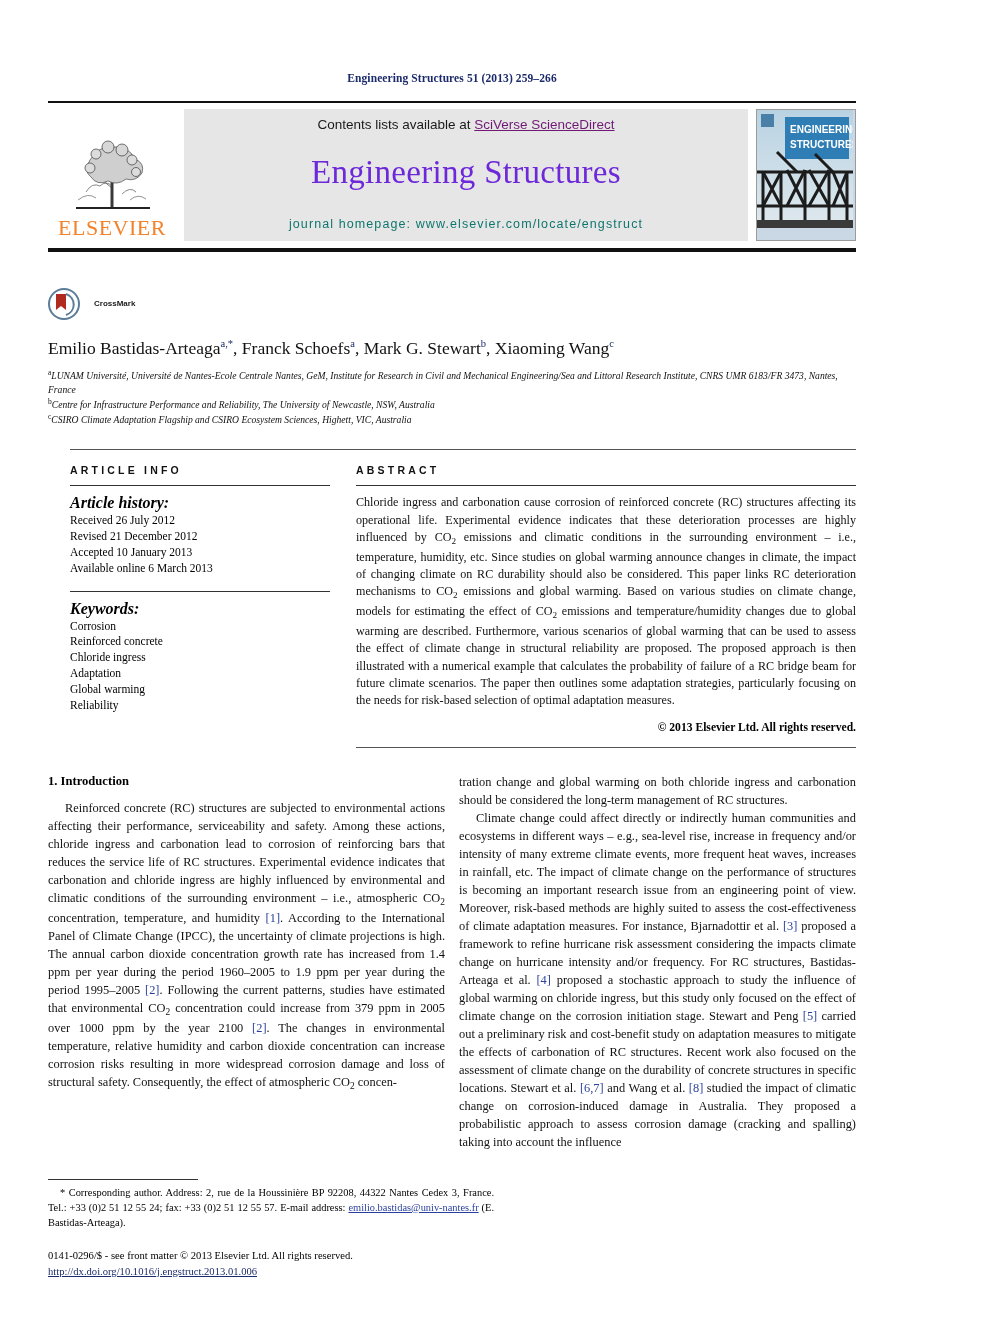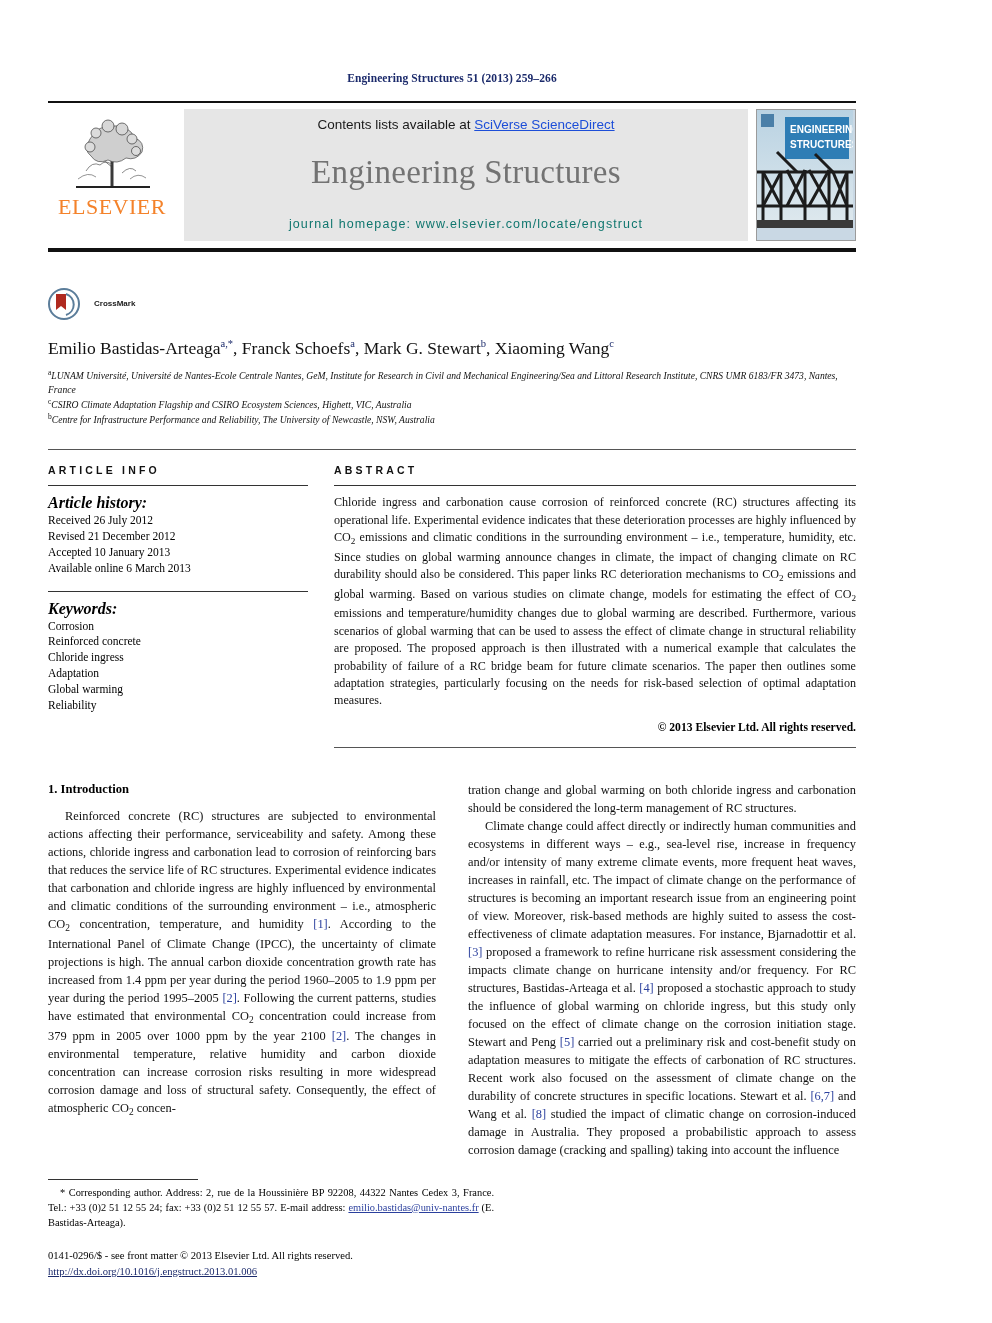--- a/index.html
+++ b/index.html
@@ -42,21 +42,21 @@
     padding: 6px 0 7px 0;
     display: flex;
     align-items: stretch;
   }
   .elsevier-logo {
     width: 128px;
     flex: 0 0 128px;
     display: flex;
     flex-direction: column;
     align-items: center;
-    justify-content: flex-start;
+    justify-content: flex-end;
     padding-bottom: 2px;
   }
   .tree-svg { display:block; }
   .elsevier-word {
     font-family: "Liberation Serif", serif;
     font-size: 22px;
     letter-spacing: .5px;
     color: #F4822A;
     line-height: 1;
     margin-top: 1px;
@@ -69,26 +69,26 @@
     flex-direction: column;
     align-items: center;
     justify-content: center;
     padding: 8px 0 10px 0;
   }
   .banner .contents-line {
     font-family: "Liberation Sans", sans-serif;
     font-size: 13.5px;
     color: #1a1a1a;
   }
-  .banner .contents-line .sd-link { color: #1d4ed8; }
+  .banner .contents-line .sd-link { color: #701a75; }
   .banner .journal-name {
     font-family: "Liberation Serif", serif;
     font-size: 33px;
     margin: 22px 0 26px 0;
-    color: #737373;
+    color: #6d28d9;
     letter-spacing: .3px;
   }
   .banner .homepage {
     font-family: "Liberation Sans", sans-serif;
     font-size: 12.5px;
     letter-spacing: 1.1px;
     color: #0f766e;
   }
   .cover-thumb {
     width: 98px;
@@ -151,20 +151,21 @@
   }
   .affiliations .aff sup { font-style: normal; font-size: 7.5px; vertical-align: super; }
 
   
   .info-abstract {
     margin-top: 22px;
     border-top: 1.3px solid #555;
     padding-top: 14px;
     display: flex;
     gap: 26px;
+    margin-left: 22px;
   }
   .col-info { flex: 0 0 260px; }
   .col-abstract { flex: 1 1 auto; }
 
   .section-label {
     font-family: "Liberation Sans", sans-serif;
     font-size: 10.5px;
     font-weight: bold;
     letter-spacing: 3.2px;
     color: #111;
@@ -197,23 +198,23 @@
     text-align: right;
     font-family: "Liberation Serif", serif;
     font-size: 11.6px;
     font-weight: bold;
     margin-top: 11px;
   }
   .abstract-bottom-rule { border:0; border-top:1.3px solid #555; margin-top: 13px; }
 
   
   .body-cols {
-    margin-top: 26px;
-    display: flex;
-    gap: 32px;
+    margin-top: 18px;
+    display: flex;
+    gap: 14px;
   }
   .body-col { flex: 1 1 0; min-width: 0; }
   h2.sec-head {
     font-family: "Liberation Serif", serif;
     font-size: 12.6px;
     font-weight: bold;
     margin: 0 0 11px 0;
   }
   p.body-p {
     font-family: "Liberation Serif", serif;
@@ -329,22 +330,22 @@
 
   <div class="authors">
     <span><span>Emilio Bastidas-Arteaga</span><sup>a,*</sup></span>,
     <span><span>Franck Schoefs</span><sup>a</sup></span>,
     <span><span>Mark G. Stewart</span><sup>b</sup></span>,
     <span><span>Xiaoming Wang</span><sup>c</sup></span>
   </div>
 
   <div class="affiliations">
     <div class="aff"><sup>a</sup><span>LUNAM Université, Université de Nantes-Ecole Centrale Nantes, GeM, Institute for Research in Civil and Mechanical Engineering/Sea and Littoral Research Institute, CNRS UMR 6183/FR 3473, Nantes, France</span></div>
+    <div class="aff"><sup>b</sup><span>Centre for Infrastructure Performance and Reliability, The University of Newcastle, NSW, Australia</span></div>
     <div class="aff"><sup>c</sup><span>CSIRO Climate Adaptation Flagship and CSIRO Ecosystem Sciences, Highett, VIC, Australia</span></div>
-    <div class="aff"><sup>b</sup><span>Centre for Infrastructure Performance and Reliability, The University of Newcastle, NSW, Australia</span></div>
   </div>
 
   <div class="info-abstract">
 
     <div class="col-info">
       <div class="section-label">ARTICLE INFO</div>
       <hr class="rule-under-label">
       <div class="info-sub">Article history:</div>
       <div class="info-line">Received 26 July 2012</div>
       <div class="info-line">Revised 21 December 2012</div>

